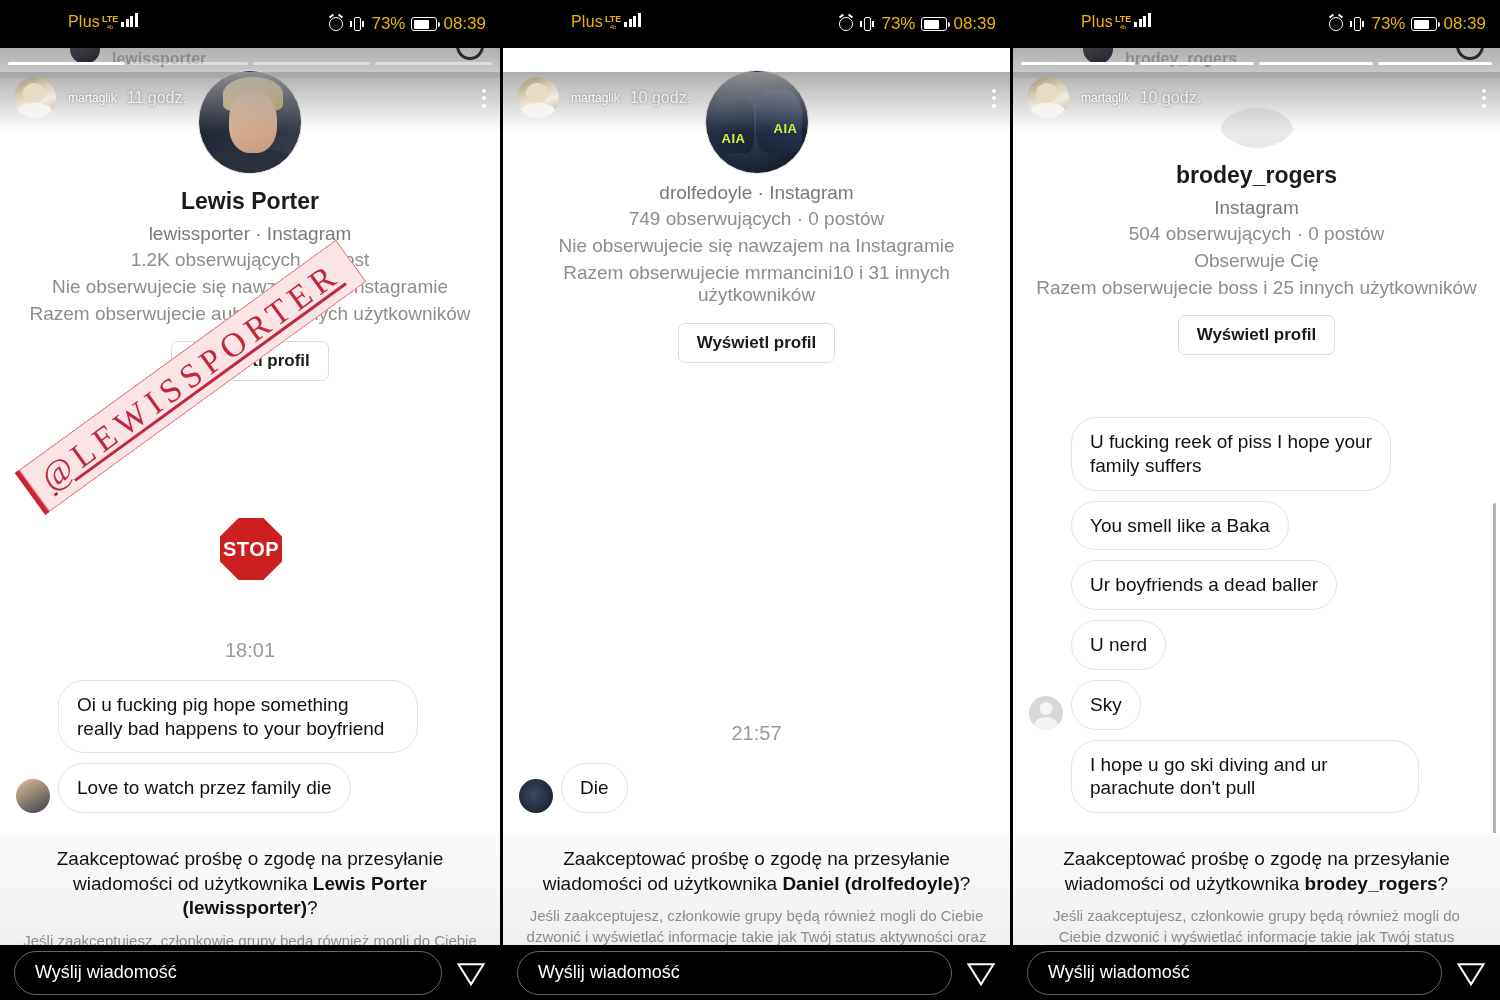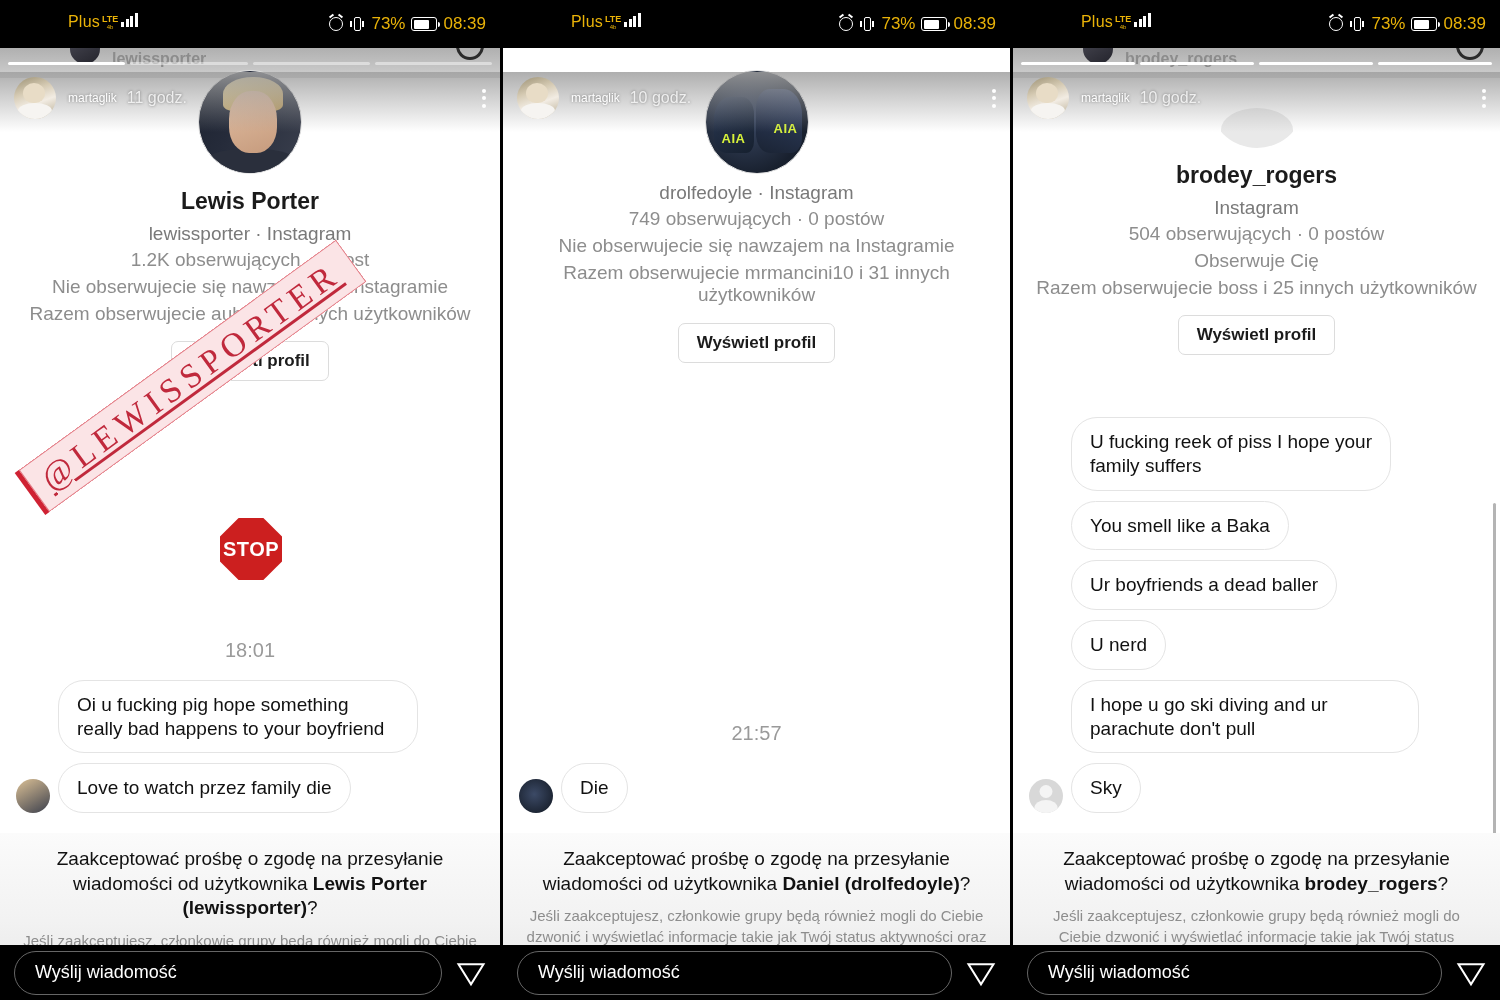--- a/index.html
+++ b/index.html
@@ -527,26 +527,26 @@
         </div>
         <div class="row">
           <span class="sp"></span>
           <div class="bub">Ur boyfriends a dead baller</div>
         </div>
         <div class="row">
           <span class="sp"></span>
           <div class="bub">U nerd</div>
         </div>
         <div class="row">
+          <span class="mini-av blank"></span>
+          <div class="bub">Sky</div>
+        </div>
+        <div class="row">
           <span class="sp"></span>
           <div class="bub" style="max-width:348px">I hope u go ski diving and ur parachute don't pull</div>
-        </div>
-        <div class="row">
-          <span class="mini-av blank"></span>
-          <div class="bub">Sky</div>
         </div>
       </div>
     </div>
 
     <div class="req">
       <div class="q"><span>Zaakceptować prośbę o zgodę na przesyłanie wiadomości od użytkownika </span><b>brodey_rogers</b><span>?</span></div>
       <div class="d">Jeśli zaakceptujesz, członkowie grupy będą również mogli do Ciebie dzwonić i wyświetlać informacje takie jak Twój status aktywności oraz czas odczytania przez Ciebie wiadomości.</div>
     </div>
 
     <div class="inputbar">

